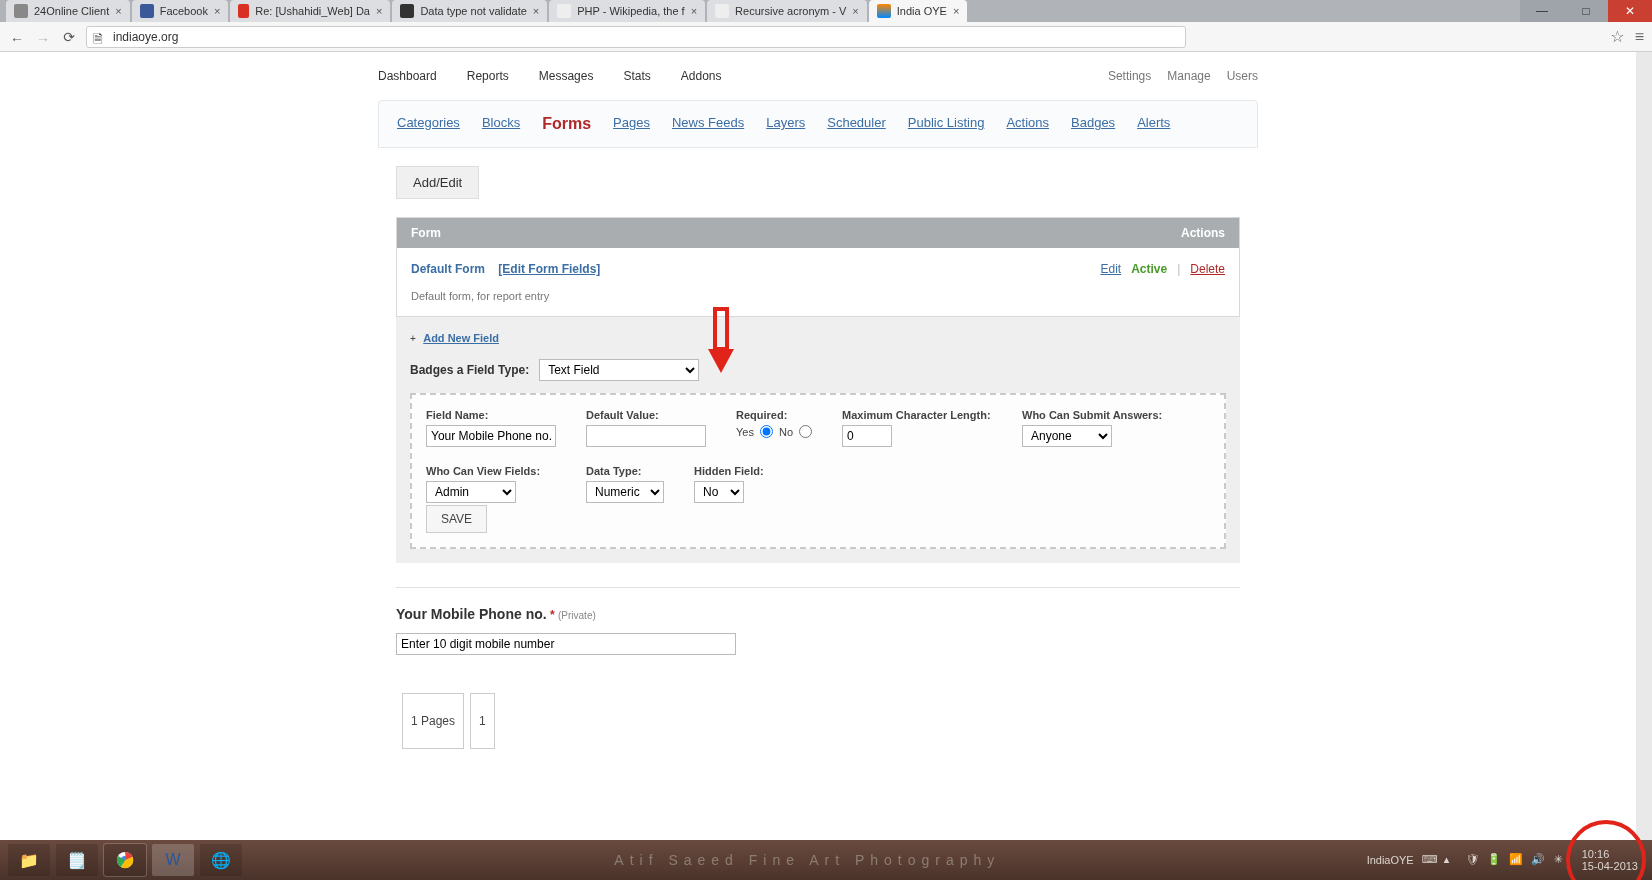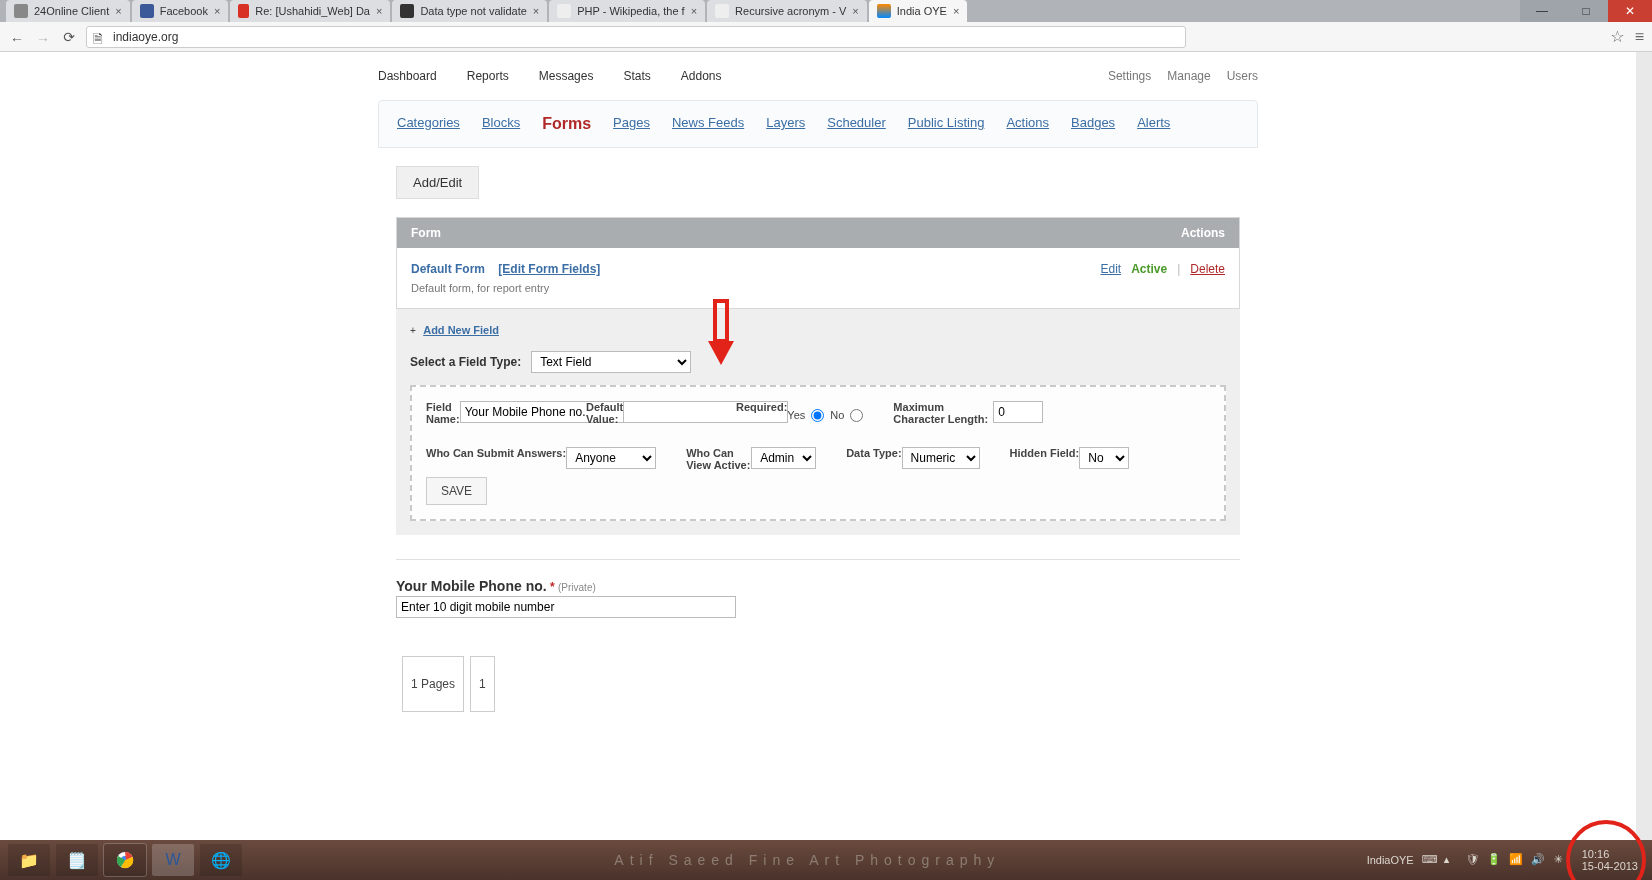--- a/index.html
+++ b/index.html
@@ -39,45 +39,45 @@
   .sub-tabs a.active { color:#b02828; font-weight:bold; font-size:16px; text-decoration:none; }
   .content { background:#fff; padding:18px; }
   .btn-addedit { display:inline-block; background:#f0f0f0; border:1px solid #ddd; padding:8px 16px; font-size:13px; color:#333; }
   .form-table { margin-top:18px; border:1px solid #d8d8d8; }
   .form-table .hdr { display:flex; background:#a9adb0; color:#fff; font-weight:bold; padding:8px 14px; }
   .form-table .hdr .col-right { margin-left:auto; }
   .form-table .row { display:flex; align-items:flex-start; padding:14px; }
   .form-table .row .left { flex:1; }
   .form-table .row .left .name { color:#3b6ea5; font-weight:bold; }
   .form-table .row .left .edit-link { color:#3b6ea5; text-decoration:underline; font-weight:bold; cursor:pointer; }
-  .form-table .row .left .desc { color:#777; font-size:11px; margin-top:6px; }
+  .form-table .row .left .desc { color:#777; font-size:11px; margin-top:14px; }
   .form-table .row .right { display:flex; align-items:center; gap:10px; }
   .form-table .row .right a.edit { color:#3b6ea5; text-decoration:underline; cursor:pointer; }
   .form-table .row .right .active { color:#4a9a2a; font-weight:bold; }
   .form-table .row .right .sep { color:#bbb; }
   .form-table .row .right a.delete { color:#b02828; text-decoration:underline; cursor:pointer; }
   .field-editor { background:#efefef; padding:14px; position:relative; }
   .add-field { color:#3b6ea5; text-decoration:underline; font-weight:bold; font-size:11px; cursor:pointer; }
   .plus { color:#444; margin-right:4px; font-size:10px; }
   .sel-row { margin-top:14px; font-size:12px; font-weight:bold; color:#333; display:flex; align-items:center; gap:10px; }
   select, input[type=text] { font-size:12px; border:1px solid #bbb; background:#fff; padding:2px 4px; }
   select { height:22px; }
   input[type=text] { height:22px; }
   .dashed-box { border:2px dashed #c9c9c9; background:#fff0; margin-top:12px; padding:14px; background:#fdfdfd; }
   .field-grid { display:flex; flex-wrap:wrap; gap:18px 30px; }
-  .field-col { display:flex; flex-direction:row; font-size:11px; color:#444; }
+  .field-col { display:flex; flex-direction:column; font-size:11px; color:#444; }
   .field-col label { font-weight:bold; margin-bottom:4px; }
   .radio-row { display:flex; align-items:center; gap:6px; font-size:11px; }
   .save-btn { margin-top:2px; display:inline-block; background:#f6f6f6; border:1px solid #ccc; padding:6px 14px; font-size:12px; cursor:pointer; }
   .arrow-annot { position:absolute; left:310px; top:-10px; pointer-events:none; }
   .preview { margin-top:24px; border-top:1px solid #e0e0e0; padding-top:18px; }
   .preview .title { font-size:14px; font-weight:bold; color:#333; }
   .preview .star { color:#c02828; font-weight:bold; }
   .preview .private { color:#888; font-style:normal; font-size:10px; }
-  .preview input { width:340px; margin-top:2px; }
+  .preview input { width:340px; margin-top:11px; }
   .preview .links { margin-top:8px; font-size:10px; color:#888; }
   .preview .links a { color:#3b6ea5; text-decoration:underline; cursor:pointer; margin:0 2px; }
   .pager { display:flex; gap:6px; margin-top:20px; padding-left:24px; }
   .pager span { border:1px solid #ccc; background:#fff; padding:20px 8px; font-size:12px; }
   
   .taskbar { position:absolute; left:0; right:0; bottom:0; height:40px; background:linear-gradient(#6a4a3e,#4a332b); display:flex; align-items:center; padding:0 8px; color:#dcd6cf; }
   .taskbar .tb-icon { width:42px; height:32px; background:#00000022; border-radius:2px; margin-right:6px; display:flex; align-items:center; justify-content:center; font-size:16px; }
   .taskbar .caption { flex:1; text-align:center; letter-spacing:6px; color:#b7aea4; font-size:14px; opacity:0.55;}
   .taskbar .tray { display:flex; align-items:center; gap:8px; font-size:11px; }
   .taskbar .tray .tray-ic { width:14px; height:14px; display:inline-block; }
@@ -206,21 +206,21 @@
 
       <div class="field-editor">
         <svg class="arrow-annot" width="30" height="70" viewBox="0 0 30 70">
           <rect x="9" y="2" width="12" height="40" fill="none" stroke="#e2231a" stroke-width="4"></rect>
           <polygon points="2,42 28,42 15,66" fill="#e2231a"></polygon>
         </svg>
         <span class="plus">+</span>
         <a class="add-field">Add New Field</a>
 
         <div class="sel-row">
-          <span>Select a Field Type:</span>
+          <span>Badges a Field Type:</span>
           <select style="width:160px">
             <option>Text Field</option>
           </select>
         </div>
 
         <div class="dashed-box">
           <div class="field-grid">
             <div class="field-col" style="width:130px">
               <label>Field Name:</label>
               <input type="text" value="Your Mobile Phone no." style="">
@@ -240,21 +240,21 @@
             </div>
             <div class="field-col" style="width:150px">
               <label>Maximum Character Length:</label>
               <input type="text" style="width: 50px;" value="0">
             </div>
             <div class="field-col">
               <label>Who Can Submit Answers:</label>
               <select style="width:90px"><option>Anyone</option></select>
             </div>
             <div class="field-col" style="width:130px">
-              <label>Who Can View Active:</label>
+              <label>Who Can View Fields:</label>
               <select style="width:90px"><option>Admin</option></select>
             </div>
             <div class="field-col">
               <label>Data Type:</label>
               <select style="width:78px"><option>Numeric</option></select>
             </div>
             <div class="field-col">
               <label>Hidden Field:</label>
               <select style="width:50px"><option>No</option></select>
             </div>

